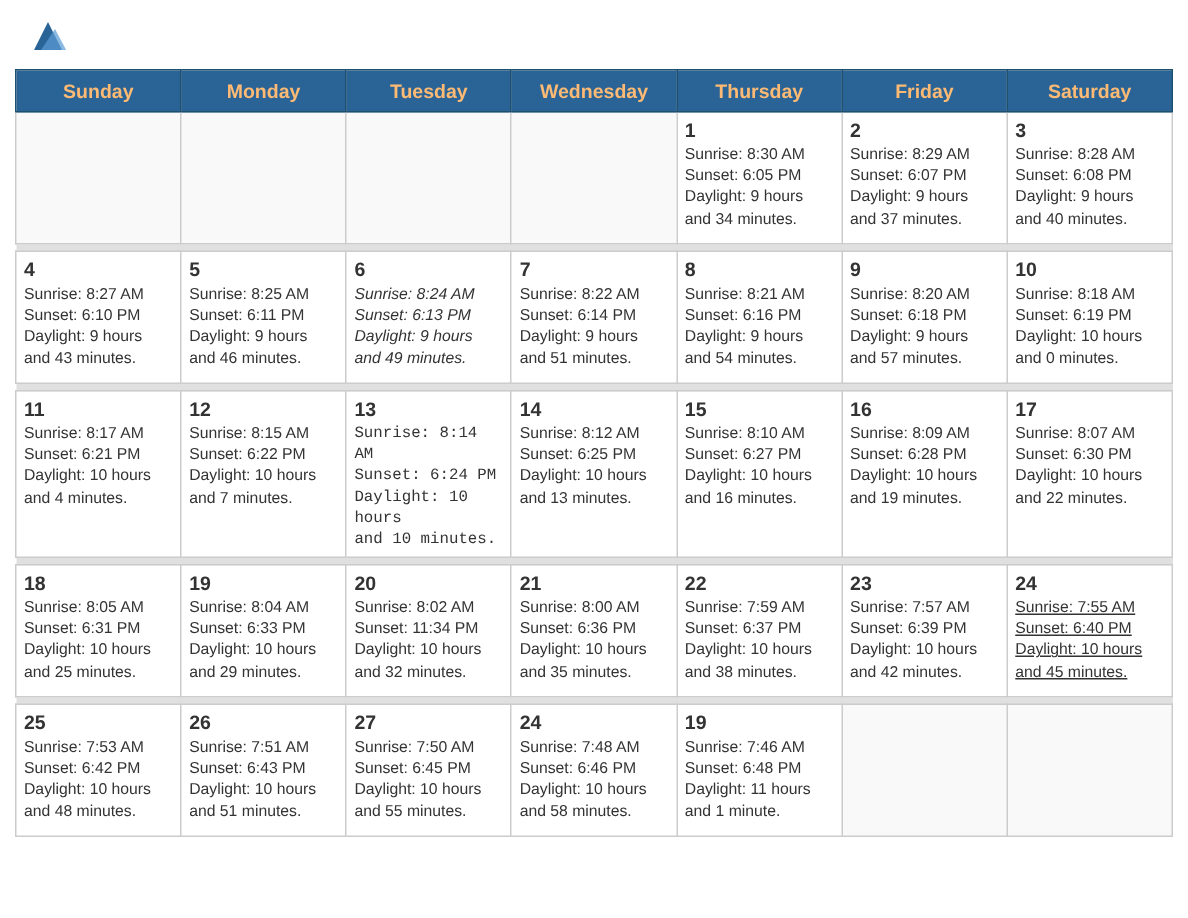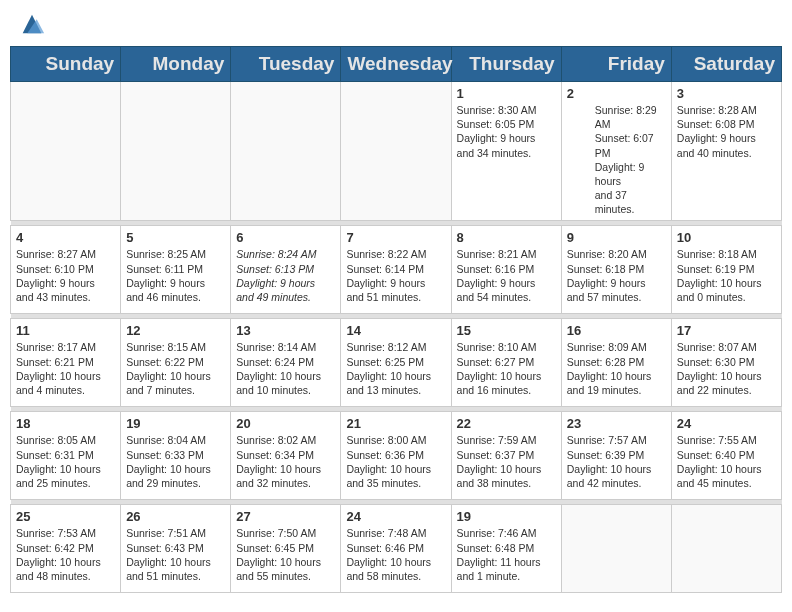--- a/index.html
+++ b/index.html
@@ -44,24 +44,24 @@
       font-size: 14px;
       color: #555;
     }
     table {
       width: 100%;
       border-collapse: collapse;
       table-layout: fixed;
     }
     .day-header {
       background-color: #2a6496;
-      color: #e5e5e5;
-      text-align: right;
+      color: #fdba74;
+      text-align: center;
       padding: 6px 6px;
-      font-size: 19px;
+      font-size: 13px;
       font-weight: bold;
       border: 1px solid #1e5070;
     }
     .day-cell {
       border: 1px solid #ccc;
       vertical-align: top;
       padding: 4px 5px;
       height: 88px;
       background: #fff;
     }
@@ -120,21 +120,21 @@
         <td class="day-cell empty"></td>
         <td class="day-cell">
           <div class="day-num">1</div>
           <div class="day-info" style="white-space: pre-line;">Sunrise: 8:30 AM
 Sunset: 6:05 PM
 Daylight: 9 hours
 and 34 minutes.</div>
         </td>
         <td class="day-cell">
           <div class="day-num">2</div>
-          <div class="day-info" style="white-space: pre-line; margin-left: 28px;">Sunrise: 8:29 AM
+          <div class="day-info" style="white-space: pre-line;">Sunrise: 8:29 AM
 Sunset: 6:07 PM
 Daylight: 9 hours
 and 37 minutes.</div>
         </td>
         <td class="day-cell">
           <div class="day-num">3</div>
           <div class="day-info" style="white-space: pre-line;">Sunrise: 8:28 AM
 Sunset: 6:08 PM
 Daylight: 9 hours
 and 40 minutes.</div>
@@ -207,21 +207,21 @@
         </td>
         <td class="day-cell">
           <div class="day-num">12</div>
           <div class="day-info" style="white-space: pre-line;">Sunrise: 8:15 AM
 Sunset: 6:22 PM
 Daylight: 10 hours
 and 7 minutes.</div>
         </td>
         <td class="day-cell">
           <div class="day-num">13</div>
-          <div class="day-info" style="white-space: pre-line;">Sunrise: 8:14 AM
+          <div class="day-info" style="white-space: pre-line; font-family: Liberation Mono, monospace;">Sunrise: 8:14 AM
 Sunset: 6:24 PM
 Daylight: 10 hours
 and 10 minutes.</div>
         </td>
         <td class="day-cell">
           <div class="day-num">14</div>
           <div class="day-info" style="white-space: pre-line;">Sunrise: 8:12 AM
 Sunset: 6:25 PM
 Daylight: 10 hours
 and 13 minutes.</div>
@@ -262,21 +262,21 @@
         <td class="day-cell">
           <div class="day-num">19</div>
           <div class="day-info" style="white-space: pre-line;">Sunrise: 8:04 AM
 Sunset: 6:33 PM
 Daylight: 10 hours
 and 29 minutes.</div>
         </td>
         <td class="day-cell">
           <div class="day-num">20</div>
           <div class="day-info" style="white-space: pre-line;">Sunrise: 8:02 AM
-Sunset: 6:34 PM
+Sunset: 11:34 PM
 Daylight: 10 hours
 and 32 minutes.</div>
         </td>
         <td class="day-cell">
           <div class="day-num">21</div>
           <div class="day-info" style="white-space: pre-line;">Sunrise: 8:00 AM
 Sunset: 6:36 PM
 Daylight: 10 hours
 and 35 minutes.</div>
         </td>
@@ -289,21 +289,21 @@
         </td>
         <td class="day-cell">
           <div class="day-num">23</div>
           <div class="day-info" style="white-space: pre-line;">Sunrise: 7:57 AM
 Sunset: 6:39 PM
 Daylight: 10 hours
 and 42 minutes.</div>
         </td>
         <td class="day-cell">
           <div class="day-num">24</div>
-          <div class="day-info" style="white-space: pre-line;">Sunrise: 7:55 AM
+          <div class="day-info" style="white-space: pre-line; text-decoration: underline;">Sunrise: 7:55 AM
 Sunset: 6:40 PM
 Daylight: 10 hours
 and 45 minutes.</div>
         </td>
       </tr>
       <tr>
         <td colspan="7" style="height: 5px; background: rgb(224, 224, 224); border: none; padding: 0px;"></td>
       </tr>
       <tr>
         <td class="day-cell">

